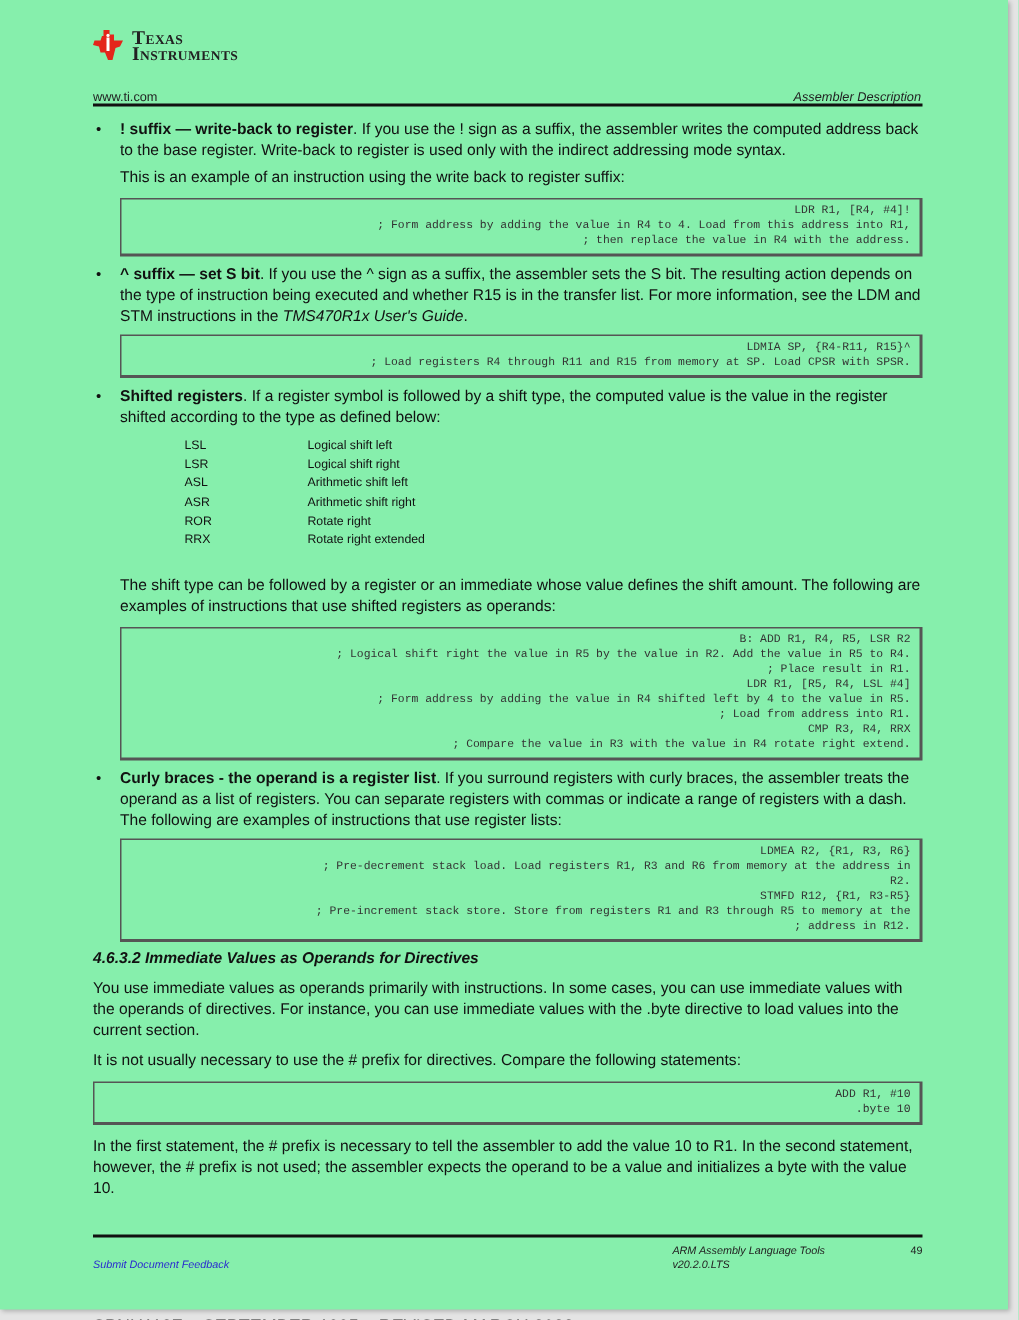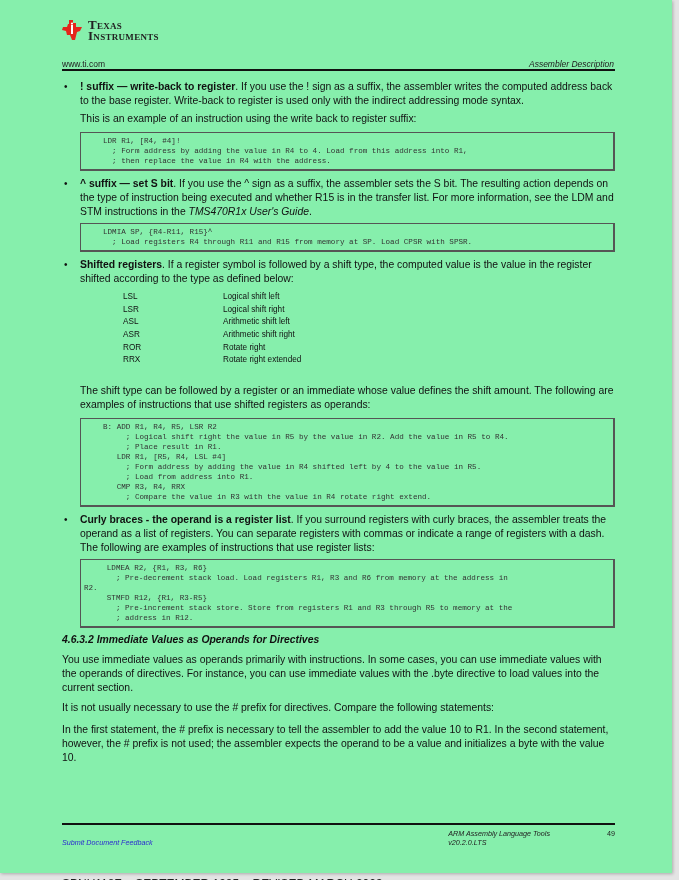--- a/index.html
+++ b/index.html
@@ -26,26 +26,26 @@
   .content { position: absolute; left: 62px; top: 80px; width: 553px; }
   .bullet { position: relative; padding-left: 18px; font-size: 10.4px; line-height: 14px; margin-bottom: 4px; }
   .bullet .dot { position: absolute; left: 2px; top: 0; font-size: 10px; }
   .bullet b { font-weight: bold; }
   .para { font-size: 10.4px; line-height: 14px; margin: 4px 0 6px 18px; }
   .para.flush { margin-left: 0; }
   .code {
     margin: 4px 0 6px 18px; border: 1px solid #555; border-right-width: 2px; border-bottom-width: 2px;
     padding: 3px 6px 3px 22px;
     font-family: "Liberation Mono", monospace; font-size: 7.6px; line-height: 10px;
-    color: #333; white-space: pre;
+    color: #333; white-space: pre; text-align: right;
   }
   .code.flush { margin-left: 0; padding-left: 22px; }
   .shift-table { margin: 2px 0 4px 61px; font-size: 8.2px; }
   .shift-row { display: flex; height: 12.7px; align-items: center; }
-  .shift-row .k { width: 100px; }
+  .shift-row .k { width: 82px; }
   .section-title { font-size: 10.4px; font-weight: bold; font-style: italic; margin: 6px 0 8px 0; }
   .ftr-rule { position: absolute; left: 62px; top: 823px; width: 553px; height: 2px; background: #111; }
   .ftr-left { position: absolute; left: 62px; top: 829px; font-size: 12px; color: #222; margin-top: 48px; }
   .ftr-link { position: absolute; left: 62px; top: 838px; font-size: 7.2px; color: #2a2ad0; font-style: italic; }
   .ftr-right { position: absolute; right: 122px; top: 829px; font-size: 7.2px; font-style: italic; text-align: left; color: #222; line-height: 9px; }
   .ftr-page { position: absolute; left: 607px; top: 829px; font-size: 7.2px; color: #222; }
   .ftr-copy { position: absolute; left: 0; width: 672px; top: 849px; text-align: center; font-size: 7.2px; color: #222; }
 </style>
 </head>
 <body>
@@ -133,20 +133,22 @@
     <div class="code" style="padding-left:3px">     LDMEA R2, {R1, R3, R6}
        ; Pre-decrement stack load. Load registers R1, R3 and R6 from memory at the address in
 R2.
      STMFD R12, {R1, R3-R5}
        ; Pre-increment stack store. Store from registers R1 and R3 through R5 to memory at the
        ; address in R12.</div>
 
     <div class="section-title">4.6.3.2 Immediate Values as Operands for Directives</div>
     <div class="para flush">You use immediate values as operands primarily with instructions. In some cases, you can use immediate values with the operands of directives. For instance, you can use immediate values with the .byte directive to load values into the current section.</div>
     <div class="para flush">It is not usually necessary to use the # prefix for directives. Compare the following statements:</div>
+    <div class="code flush">ADD R1, #10
+.byte 10</div>
     <div class="para flush" style="margin-top:8px">In the first statement, the # prefix is necessary to tell the assembler to add the value 10 to R1. In the second statement, however, the # prefix is not used; the assembler expects the operand to be a value and initializes a byte with the value 10.</div>
   </div>
 
   <div class="ftr-rule"></div>
   <div class="ftr-left">SPNU118Z – SEPTEMBER 1995 – REVISED MARCH 2023</div>
   <div class="ftr-link">Submit Document Feedback</div>
   <div class="ftr-right">
     <div>ARM Assembly Language Tools</div>
     <div>v20.2.0.LTS</div>
   </div>

